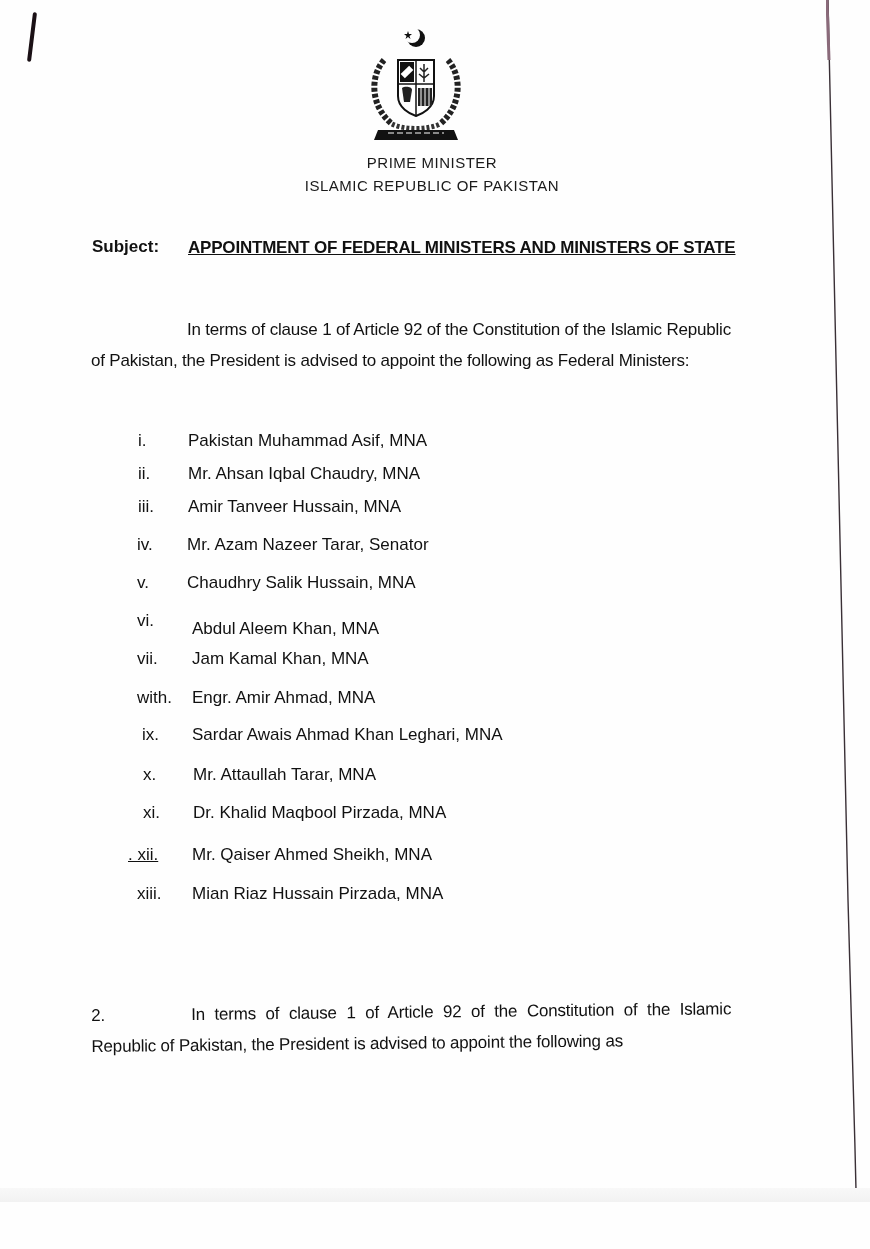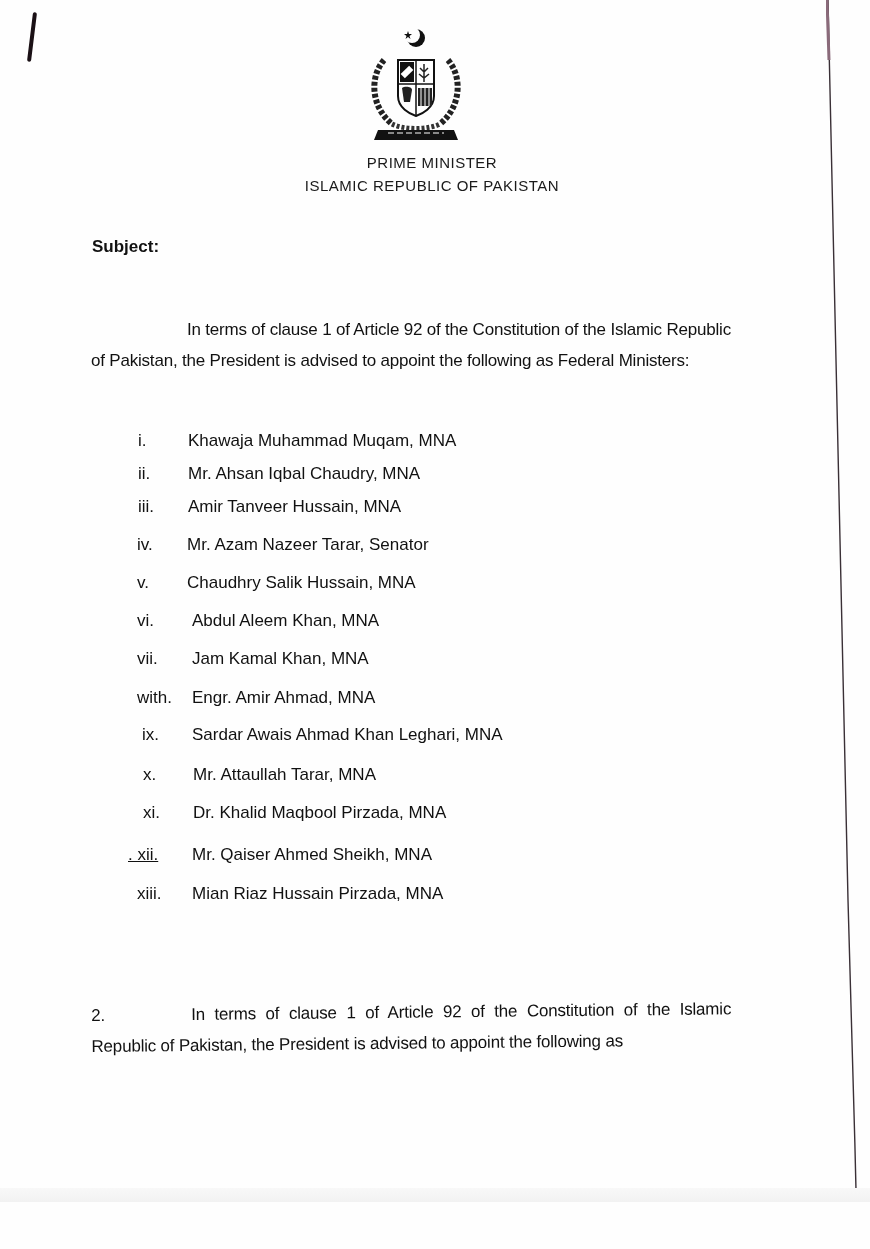--- a/index.html
+++ b/index.html
@@ -88,46 +88,47 @@
     <line x1="65" y1="62" x2="65" y2="80" stroke="#fff" stroke-width="1"></line>
 
     <path d="M14 104 L 90 104 L 94 114 L 10 114 Z" fill="#111"></path>
     <path d="M24 107 L 80 107" stroke="#fff" stroke-width="1" stroke-dasharray="6 3"></path>
   </svg>
 
   <div class="letterhead lh1">PRIME MINISTER</div>
   <div class="letterhead lh2">ISLAMIC REPUBLIC OF PAKISTAN</div>
 
   <div class="subject-label">Subject:</div>
+  <div class="subject-text">APPOINTMENT OF FEDERAL MINISTERS AND MINISTERS OF STATE</div>
 
   <div class="para p1"><span class="indent"></span><span>In terms of clause 1 of Article 92 of the Constitution of the Islamic Republic of Pakistan, the President is advised to appoint the following as Federal Ministers:</span></div>
 
   <div class="list-item" style="left:138px; top:431px;">
     <span class="n">i.</span>
-    <span class="t">Khawaja Muhammad Muqam, MNA</span>
+    <span class="t">Pakistan Muhammad Asif, MNA</span>
   </div>
   <div class="list-item" style="left:138px; top:464px;">
     <span class="n">ii.</span>
     <span class="t">Mr. Ahsan Iqbal Chaudry, MNA</span>
   </div>
   <div class="list-item" style="left:138px; top:497px;">
     <span class="n">iii.</span>
     <span class="t">Amir Tanveer Hussain, MNA</span>
   </div>
   <div class="list-item" style="left:137px; top:535px;">
     <span class="n">iv.</span>
     <span class="t">Mr. Azam Nazeer Tarar, Senator</span>
   </div>
   <div class="list-item" style="left:137px; top:573px;">
     <span class="n">v.</span>
     <span class="t">Chaudhry Salik Hussain, MNA</span>
   </div>
   <div class="list-item" style="left:137px; top:611px;">
     <span class="n">vi.</span>
-    <span class="t" style="left:55px;">Abdul Aleem Khan, MNA</span>
+    <span class="t" style="left:55px;margin-top:8px;">Abdul Aleem Khan, MNA</span>
   </div>
   <div class="list-item" style="left:137px; top:649px;">
     <span class="n">vii.</span>
     <span class="t" style="left:55px;">Jam Kamal Khan, MNA</span>
   </div>
   <div class="list-item" style="left:137px; top:688px;">
     <span class="n">with.</span>
     <span class="t" style="left:55px;">Engr. Amir Ahmad, MNA</span>
   </div>
   <div class="list-item" style="left:142px; top:725px;">

